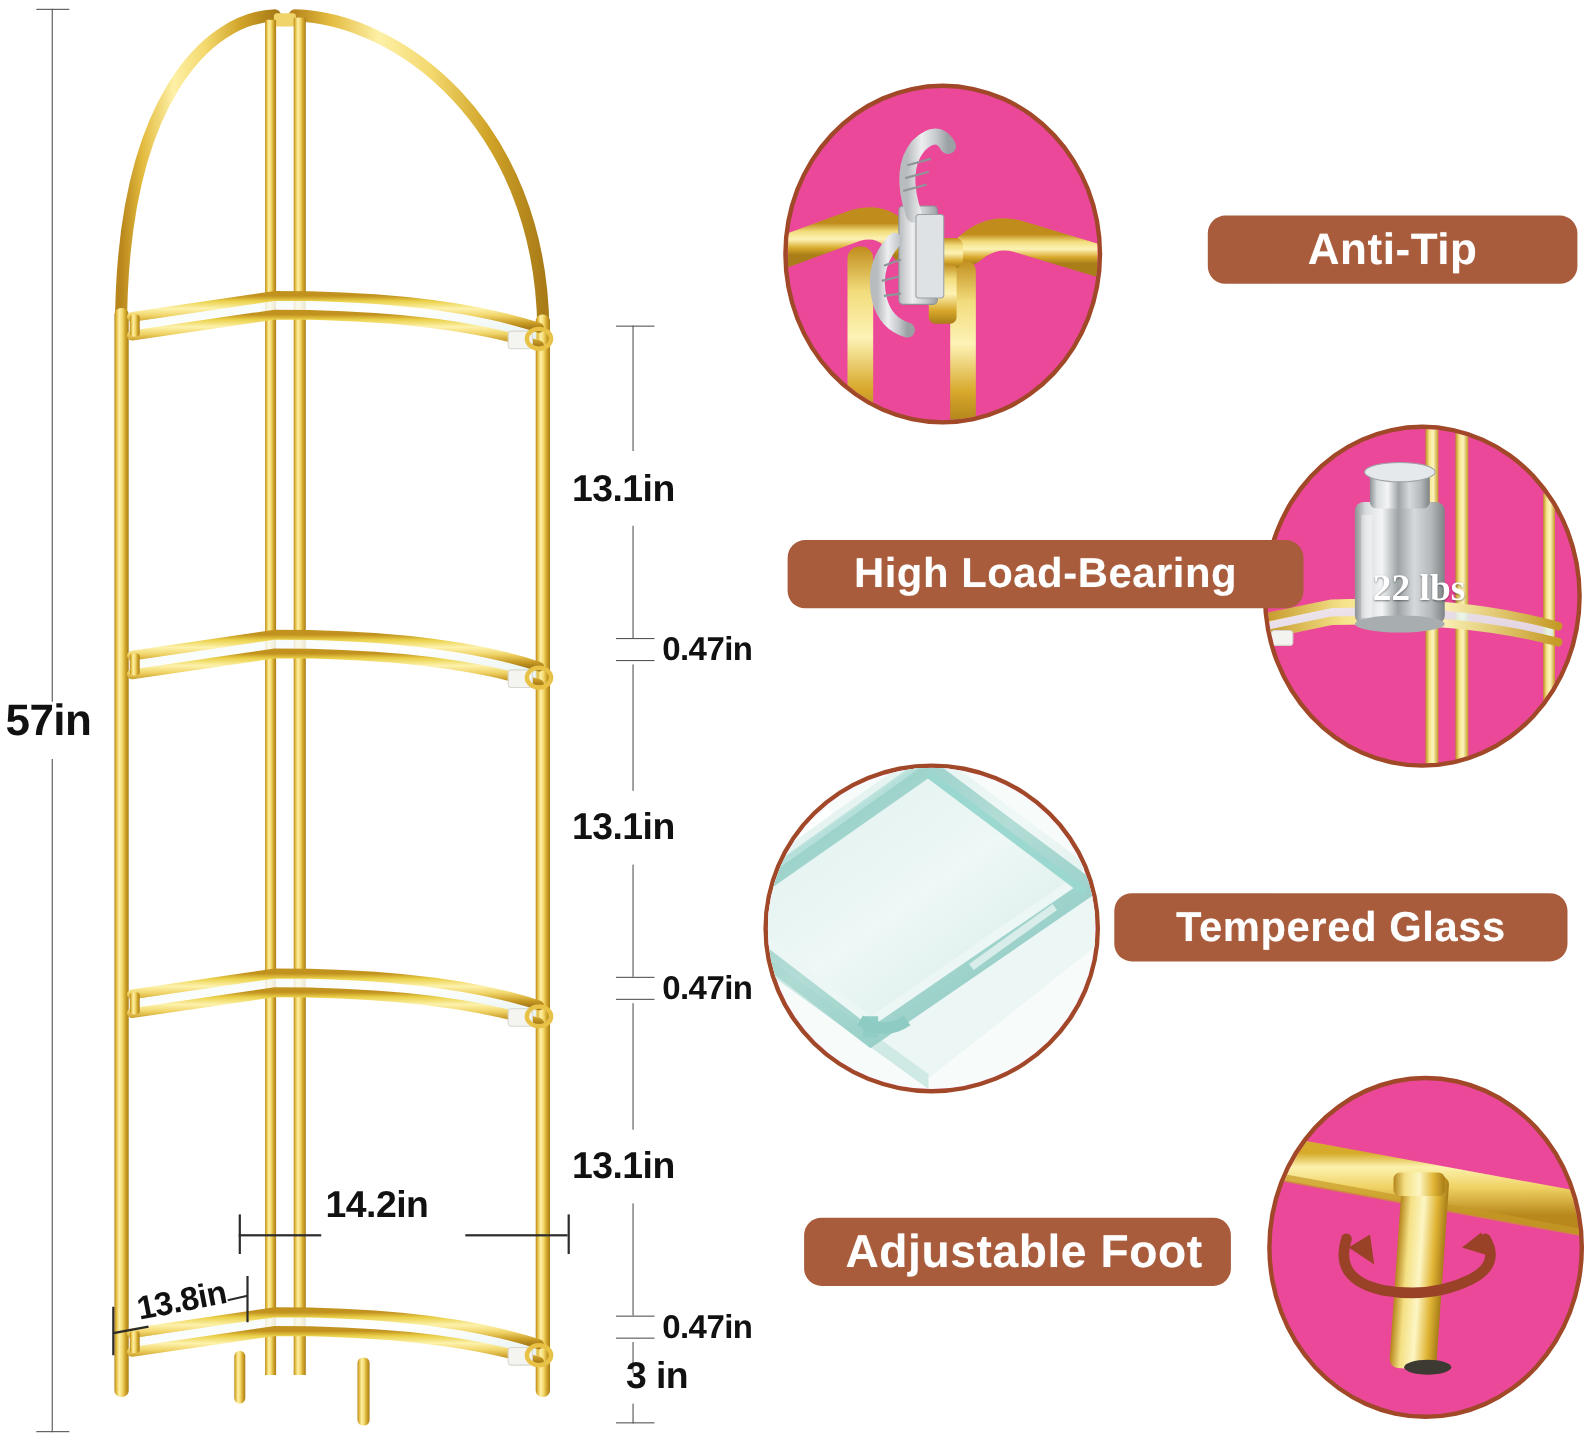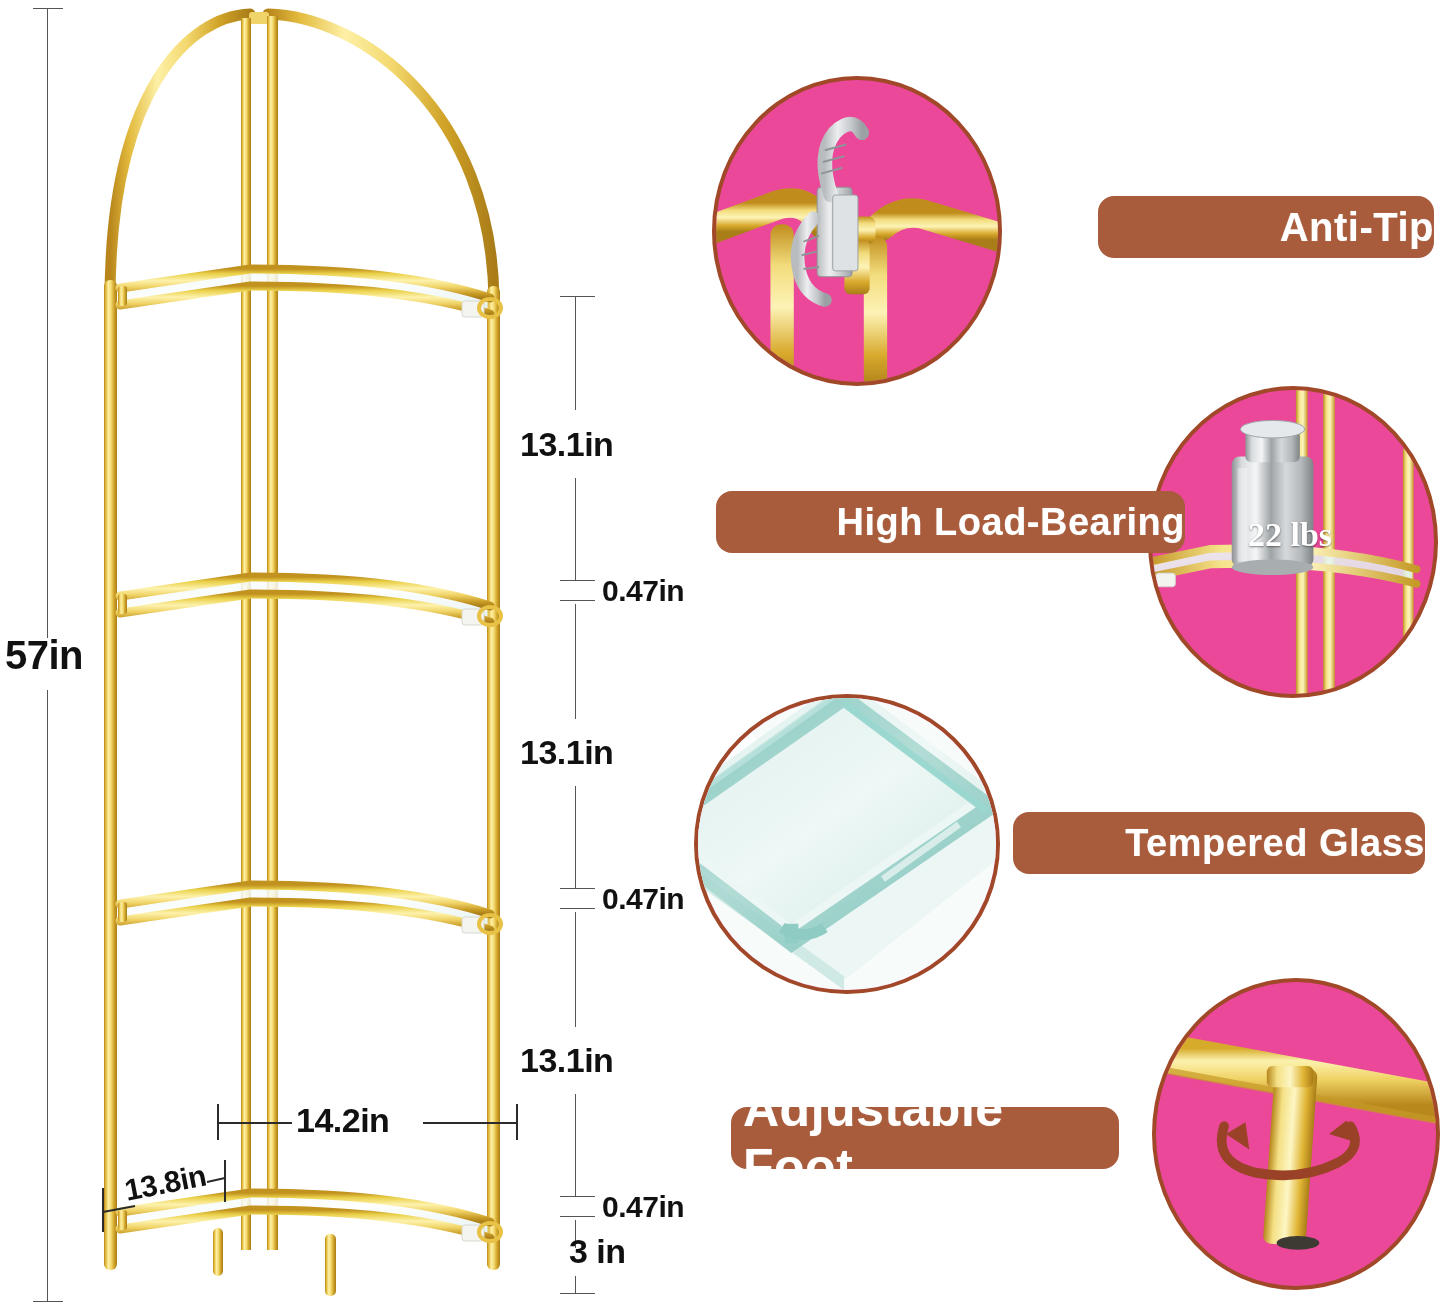--- a/index.html
+++ b/index.html
@@ -33,21 +33,21 @@
   .hline-thin{position:absolute;height:0;border-top:1.5px solid #555;}
 
   
   .pill{
     position:absolute;
     background:#a85c3c;
     color:#ffffff;
     font-weight:bold;
     display:flex;
     align-items:center;
-    justify-content:flex-end;
+    justify-content:center;
     border-radius:16px;
     letter-spacing:0.5px;
     text-shadow:0 0 1px rgba(255,255,255,.35);
     box-sizing:border-box;
   }
 
   
   .oval{
     position:absolute;
     border:4px solid #a04828;
@@ -154,21 +154,21 @@
     <div class="vline-thin" style="left:47px;top:8px;height:630px;"></div>
     <div class="vline-thin" style="left:47px;top:690px;height:612px;"></div>
     <div class="hline-thin" style="left:33px;top:8px;width:30px;"></div>
     <div class="hline-thin" style="left:33px;top:1301px;width:30px;"></div>
     <div class="dim dim-lg" style="left:5px;top:633px;">57in</div>
 
     <div class="vline" style="left:217px;top:1104px;height:36px;"></div>
     <div class="vline" style="left:516px;top:1104px;height:36px;"></div>
     <div class="hline" style="left:217px;top:1122px;width:75px;"></div>
     <div class="hline" style="left:423px;top:1122px;width:93px;"></div>
-    <div class="dim dim-md" style="left:296px;top:1101px;">14.2in</div>
+    <div class="dim dim-md" style="left:296px;top:1076px;">14.2in</div>
 
     <div class="abs" style="left:95px;top:1140px;width:230px;height:95px;">
       <svg width="230" height="95" viewBox="0 0 230 95" style="position:absolute;left:0;top:0;">
         <line x1="8" y1="48" x2="8" y2="92" stroke="#2b2b2b" stroke-width="2"></line>
         <line x1="130" y1="20" x2="130" y2="62" stroke="#2b2b2b" stroke-width="2"></line>
         <line x1="8" y1="72" x2="40" y2="66" stroke="#2b2b2b" stroke-width="2"></line>
         <line x1="112" y1="42" x2="130" y2="38" stroke="#2b2b2b" stroke-width="2"></line>
       </svg>
       <div class="dim dim-sm" style="left:30px;top:34px;transform:rotate(-11deg);transform-origin:left center;">13.8in</div>
     </div>
@@ -364,17 +364,17 @@
 
       <rect x="116" y="88" width="44" height="182" rx="8" fill="url(#legD)" transform="rotate(4 138 180)"></rect>
       <rect x="114" y="86" width="48" height="22" rx="6" fill="url(#legD)"></rect>
       <ellipse cx="146" cy="268" rx="22" ry="7" fill="#3c3a33"></ellipse>
 
       <path d="M70,148 Q58,186 104,196 Q150,204 186,186 Q214,172 200,148" fill="none" stroke="#9a4228" stroke-width="10" stroke-linecap="round"></path>
       <path d="M92,144 L72,156 L96,172 Z" fill="#9a4228"></path>
       <path d="M196,142 L178,156 L204,164 Z" fill="#9a4228"></path>
     </svg>
   </div>
-  <div class="pill" style="left:731px;top:1107px;width:388px;height:62px;font-size:50px;padding-left:12px;">
+  <div class="pill" style="left:731px;top:1107px;width:388px;height:62px;font-size:42px;padding-left:12px;">
     <span>Adjustable Foot</span>
   </div>
 
 </div>
 
 </body></html>

